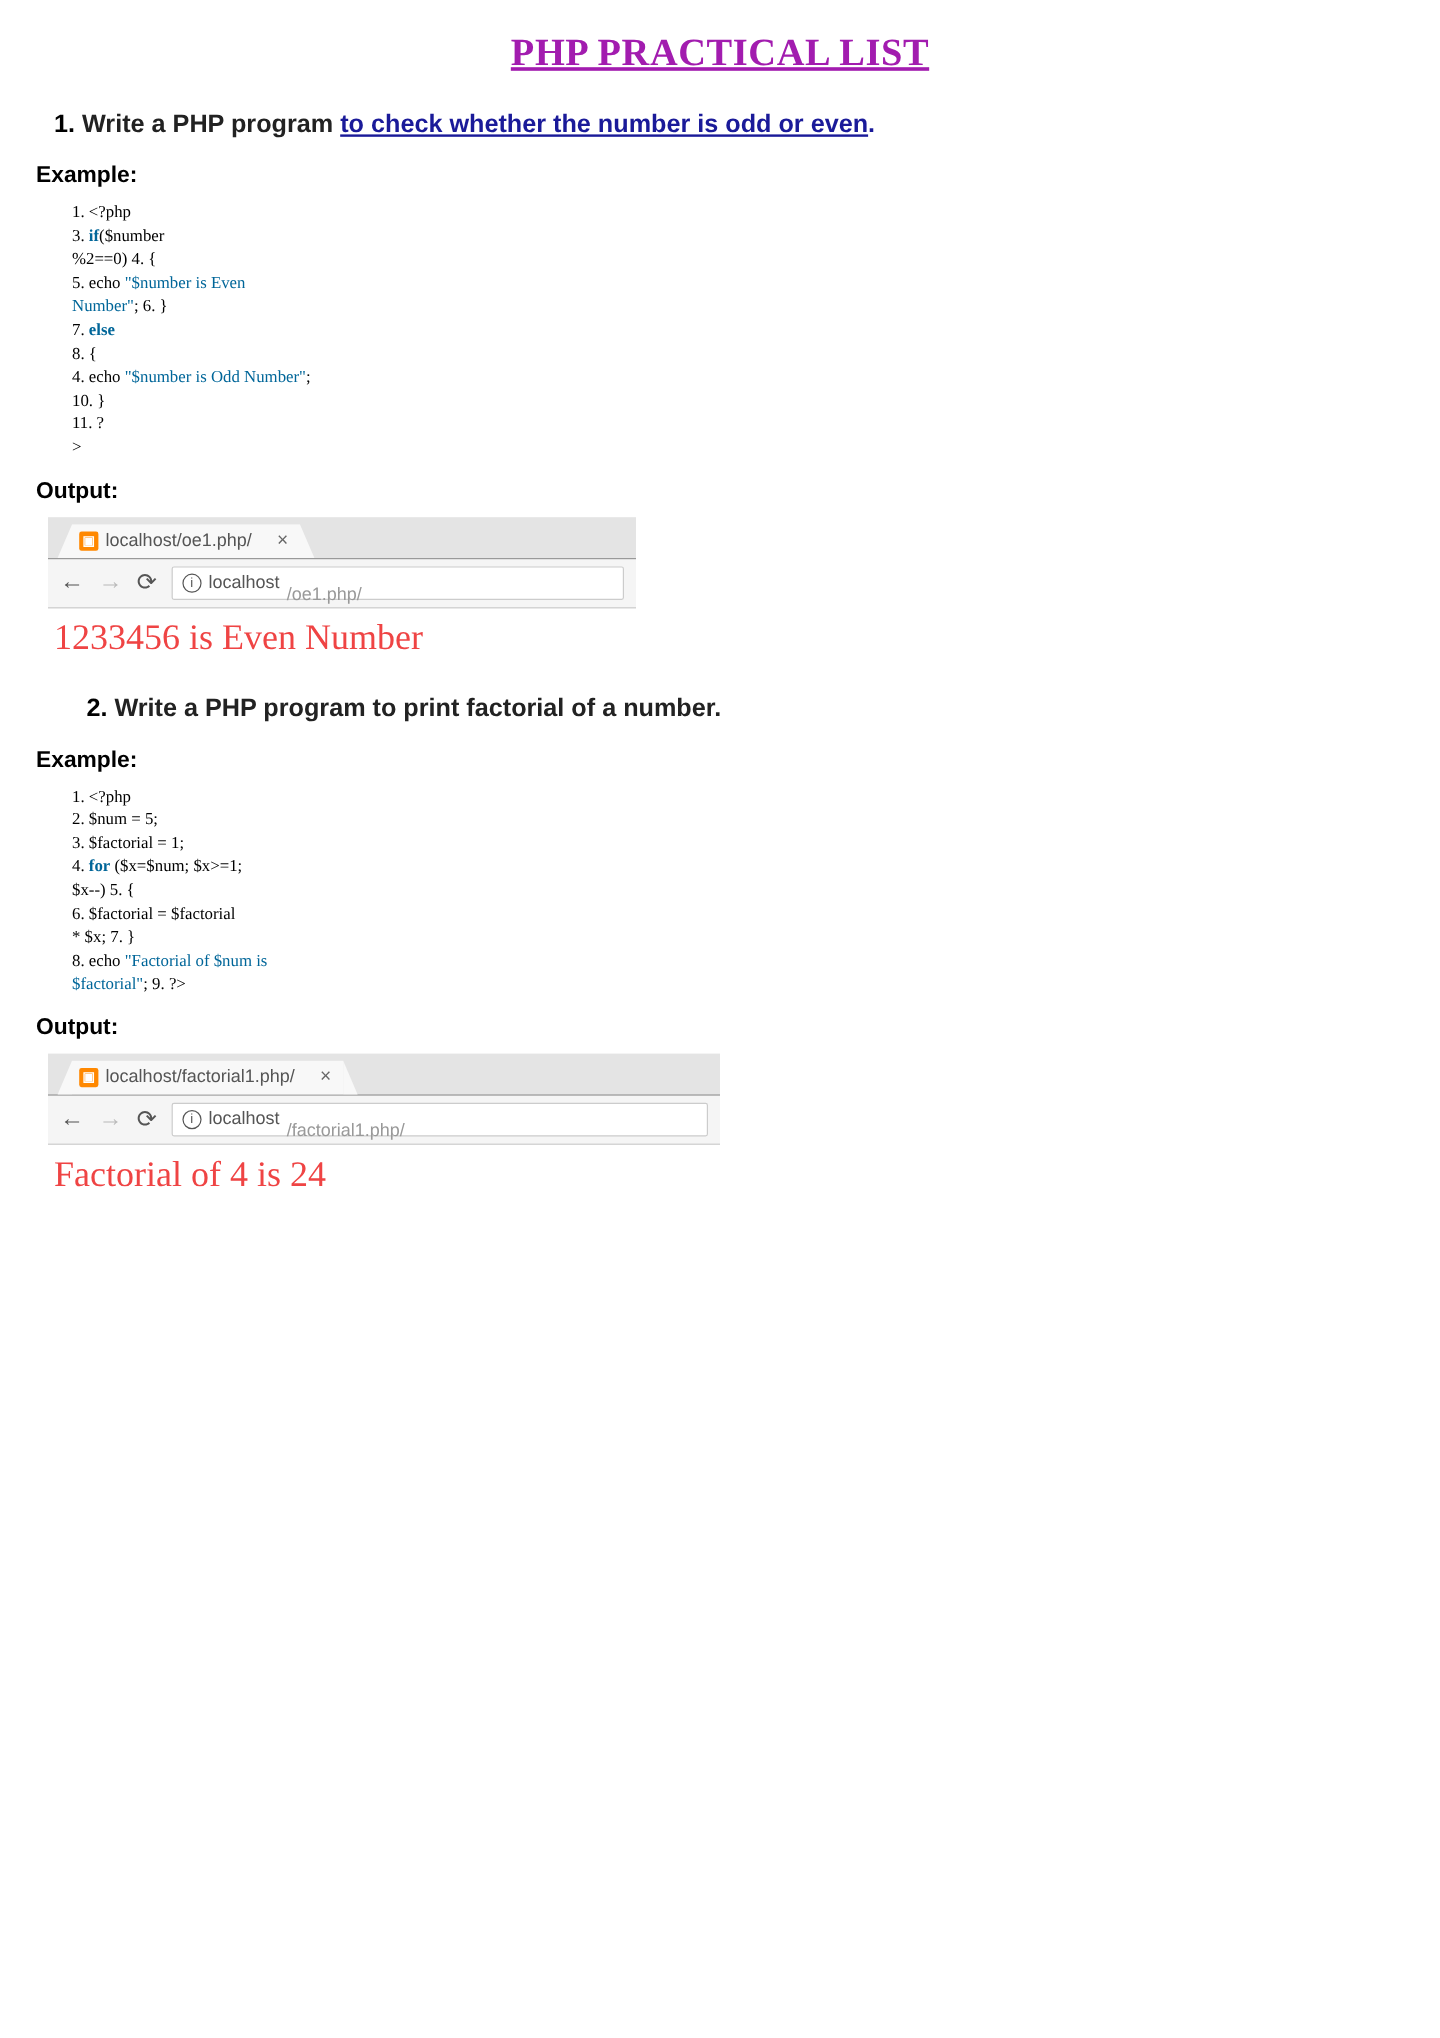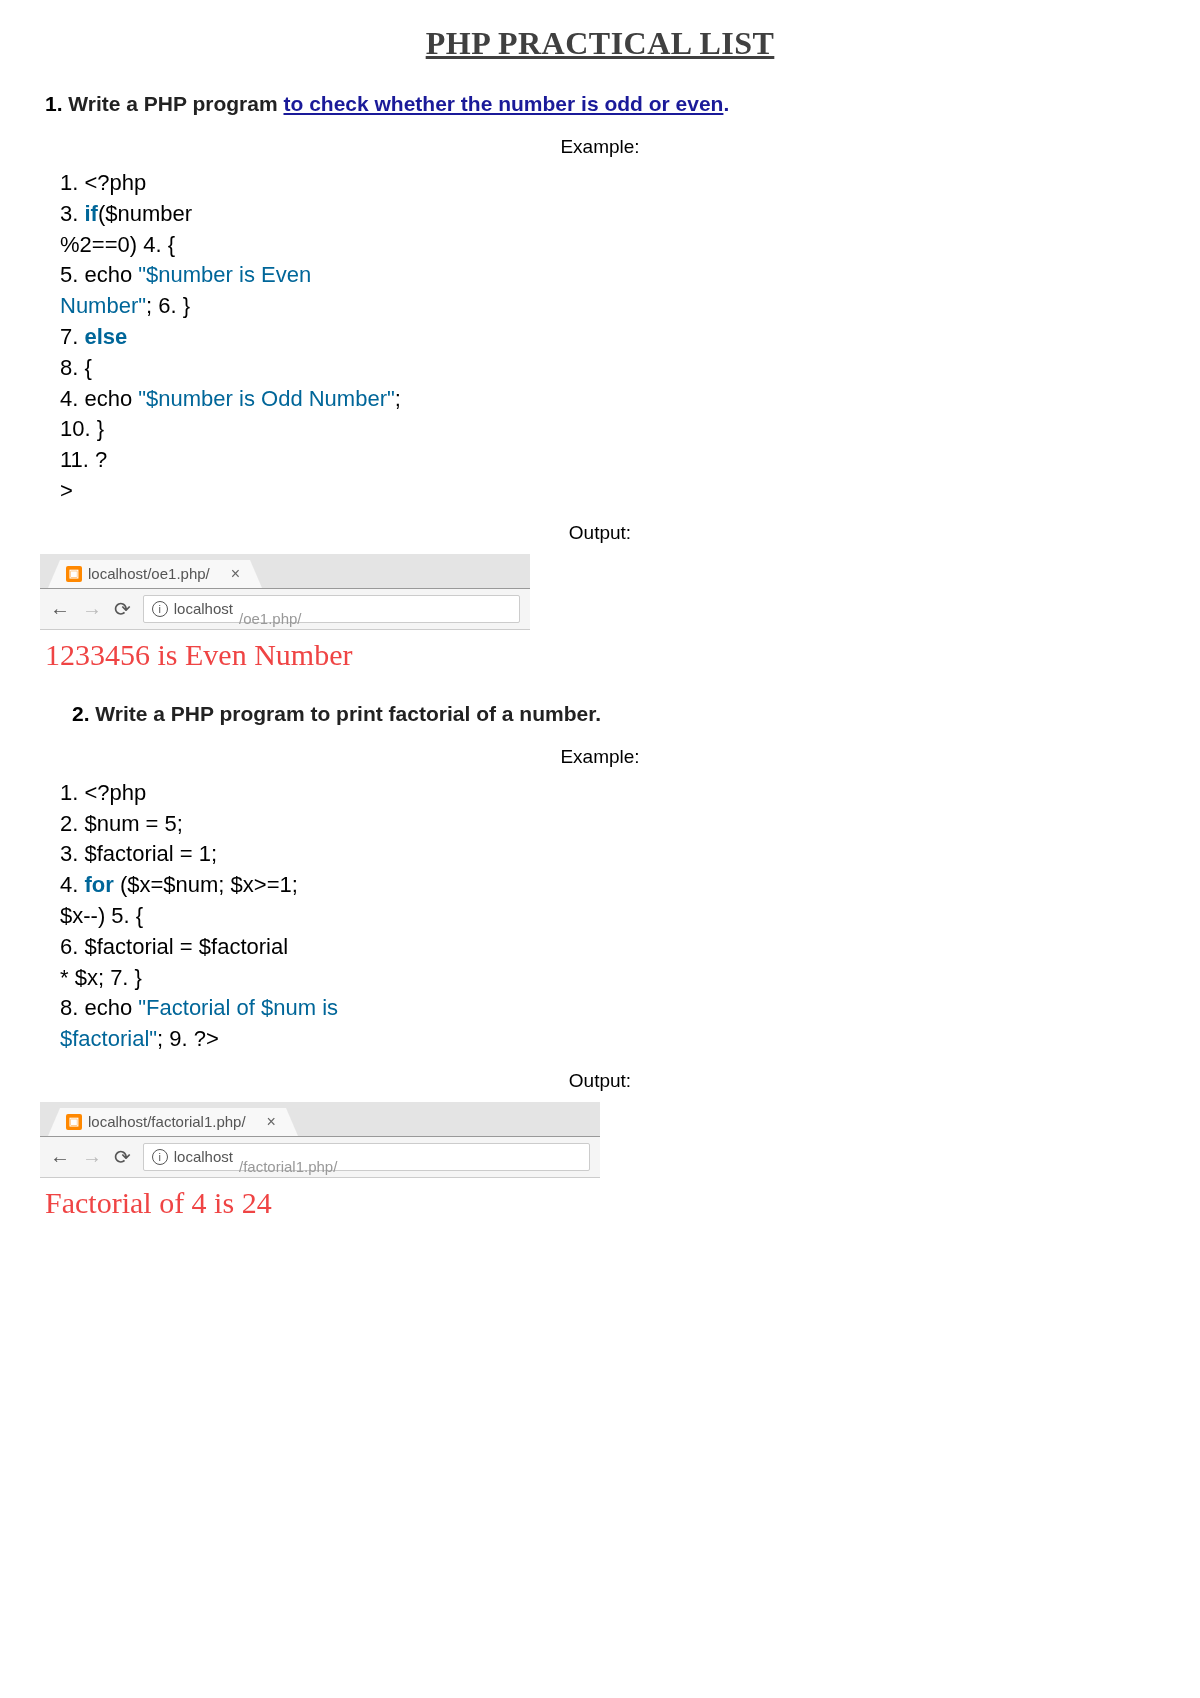--- a/index.html
+++ b/index.html
@@ -4,21 +4,21 @@
   <style>
     body {
       margin: 0;
       padding: 20px 30px;
       font-family: Verdana, Geneva, sans-serif;
       background: #fff;
       width: 1140px;
     }
     .title {
       text-align: center;
-      color: #404040;
+      color: #a21caf;
       font-weight: bold;
       text-decoration: underline;
       font-size: 32px;
       margin: 5px 0 30px 0;
       font-family: 'Times New Roman', serif;
       letter-spacing: 0.5px;
     }
     .question {
       font-size: 21px;
       font-weight: bold;
@@ -33,28 +33,27 @@
     }
     .question .qlink {
       color: #1a1a99;
       text-decoration: underline;
     }
     .question .qperiod {
       color: #1a1a99;
     }
     .section-label {
       font-size: 19px;
-      font-weight: normal;
+      font-weight: bold;
       margin: 15px 0 10px 0;
-      text-align: center;
     }
     .code-block {
       margin-left: 30px;
-      font-family: Liberation Sans, sans-serif;
-      font-size: 22px;
+      font-family: Liberation Serif, serif;
+      font-size: 14px;
       line-height: 1.4;
     }
     .kw { color: #006699; font-weight: bold; }
     .str { color: #006699; }
     .browser-mock {
       margin: 10px 0 0 10px;
       width: 500px;
     }
     .browser-tabbar {
       height: 34px;

